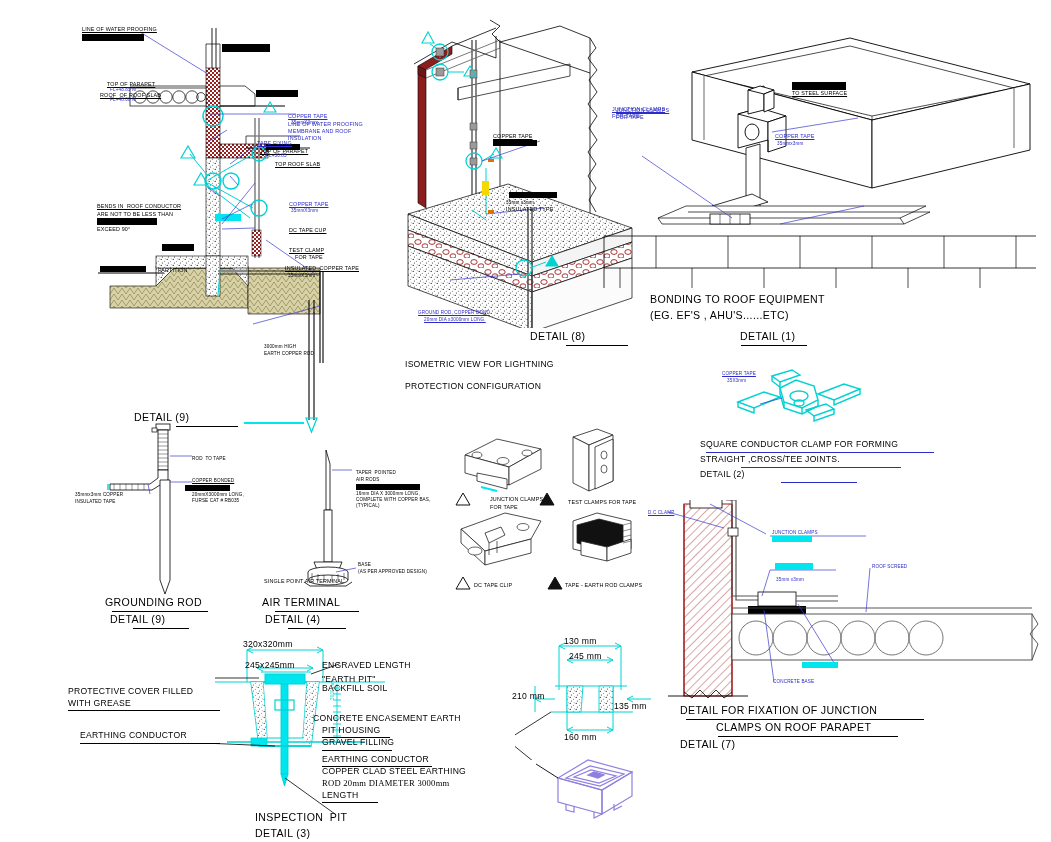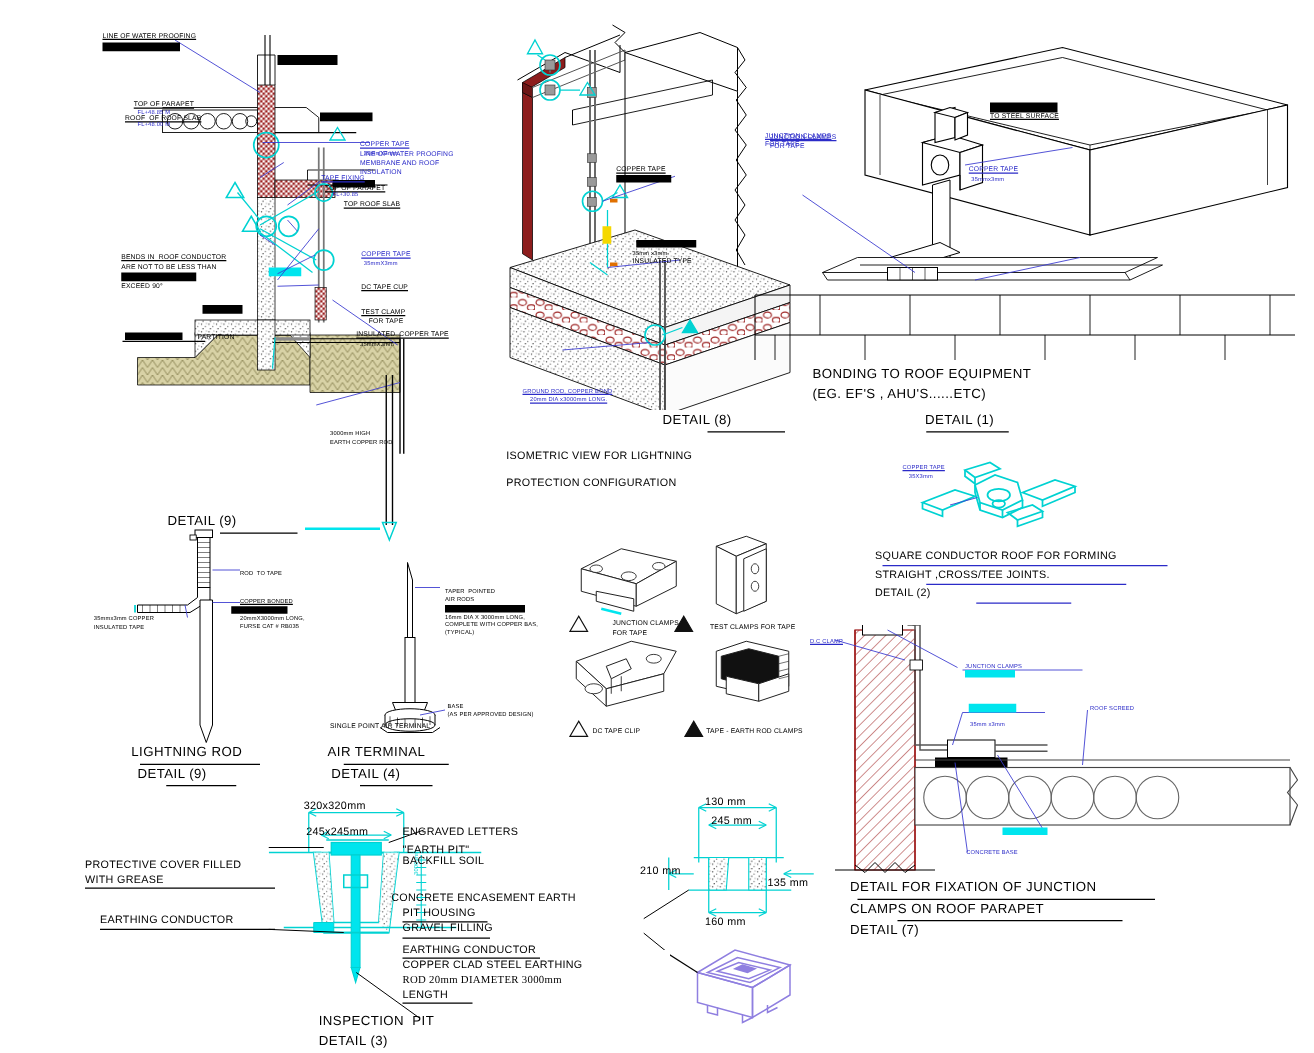--- a/index.html
+++ b/index.html
@@ -404,21 +404,21 @@
     <path d="M42 10 L62 4 L70 9 L50 16 Z"></path>
     <path d="M42 10 L42 15 L50 21 L50 16"></path>
     <path d="M76 44 L96 38 L104 43 L84 50 Z"></path>
     <path d="M84 50 L84 55 L104 48 L104 43"></path>
   </g>
   <line x1="30" y1="38" x2="52" y2="32" stroke="#3a3ad0" stroke-width="0.7"></line>
 </svg>
 <div class="t t-tiny ul blue" style="left:722px;top:371px;">COPPER TAPE</div>
 <div class="t t-tiny blue" style="left:727px;top:378px;">35X3mm</div>
 
-<div class="t t-md ctr black" style="left:700px;top:440px;width:240px;">SQUARE CONDUCTOR ROOF FOR FORMING</div>
+<div class="t t-md ctr black" style="left:700px;top:440px;width:240px;">SQUARE CONDUCTOR CLAMP FOR FORMING</div>
 <div class="rule-b" style="left:706px;top:452px;width:228px;"></div>
 <div class="t t-md ctr black" style="left:700px;top:455px;width:240px;">STRAIGHT ,CROSS/TEE JOINTS.</div>
 <div class="rule-b" style="left:741px;top:467px;width:160px;"></div>
 <div class="t t-md ctr black" style="left:700px;top:470px;width:240px;">DETAIL (2)</div>
 <div class="rule-b" style="left:781px;top:482px;width:76px;"></div>
 
 <div class="t t-cap ctr black" style="left:134px;top:412px;width:110px;">DETAIL (9)</div>
 <div class="rule" style="left:176px;top:426px;width:62px;"></div>
 <div class="hl" style="left:244px;top:422px;width:60px;height:2px;"></div>
 
@@ -461,21 +461,21 @@
   </g>
 </svg>
 <div class="t t-tiny black" style="left:192px;top:456px;">ROD  TO TAPE</div>
 <div class="t t-tiny ul black" style="left:192px;top:478px;">COPPER BONDED</div>
 <div class="redact" style="left:185px;top:485px;width:45px;height:6px;"></div>
 <div class="t t-tiny black" style="left:192px;top:492px;">20mmX3000mm LONG,</div>
 <div class="t t-tiny black" style="left:192px;top:498px;">FURSE CAT # RB035</div>
 <div class="t t-tiny black" style="left:75px;top:492px;">35mmx3mm COPPER</div>
 <div class="t t-tiny black" style="left:75px;top:499px;">INSULATED TAPE</div>
 
-<div class="t t-cap ctr black" style="left:105px;top:597px;width:110px;">LIGHTNING ROD</div>
+<div class="t t-cap ctr black" style="left:105px;top:597px;width:110px;">GROUNDING ROD</div>
 <div class="rule" style="left:112px;top:611px;width:96px;"></div>
 <div class="t t-cap ctr black" style="left:110px;top:614px;width:100px;">DETAIL (9)</div>
 <div class="rule" style="left:133px;top:628px;width:56px;"></div>
 
 <svg class="abs" style="left:280px;top:300px;" width="140" height="290">
 
   <line x1="29" y1="0" x2="29" y2="120" stroke="#000" stroke-width="1.1"></line>
   <line x1="34" y1="0" x2="34" y2="120" stroke="#000" stroke-width="1.1"></line>
   <path d="M26 118 L37 118 L31.5 132 Z" fill="none" stroke="#00d2d2" stroke-width="1.2"></path>
 
@@ -628,21 +628,21 @@
 <div class="hl" style="left:772px;top:536px;width:40px;height:6px;"></div>
 <div class="t t-tiny blue" style="left:772px;top:530px;">JUNCTION CLAMPS</div>
 <div class="hl" style="left:775px;top:563px;width:38px;height:7px;"></div>
 <div class="t t-tiny blue" style="left:776px;top:577px;">35mm x3mm</div>
 <div class="t t-tiny blue" style="left:872px;top:564px;">ROOF SCREED</div>
 <div class="hl" style="left:802px;top:662px;width:36px;height:6px;"></div>
 <div class="t t-tiny blue" style="left:773px;top:679px;">CONCRETE BASE</div>
 
 <div class="t t-cap ctr black" style="left:680px;top:705px;width:280px;">DETAIL FOR FIXATION OF JUNCTION</div>
 <div class="rule" style="left:686px;top:719px;width:238px;"></div>
-<div class="t t-cap ctr black" style="left:680px;top:722px;width:280px;">CLAMPS ON ROOF PARAPET</div>
+<div class="t t-cap ctr black" style="left:716px;top:722px;width:280px;">CLAMPS ON ROOF PARAPET</div>
 <div class="rule" style="left:718px;top:736px;width:180px;"></div>
 <div class="t t-cap ctr black" style="left:680px;top:739px;width:280px;">DETAIL (7)</div>
 
 <svg class="abs" style="left:215px;top:638px;" width="200" height="180">
 
   <g stroke="#00d2d2" stroke-width="1" fill="none">
     <line x1="32" y1="12" x2="108" y2="12"></line>
     <line x1="32" y1="12" x2="32" y2="44"></line>
     <line x1="108" y1="12" x2="108" y2="44"></line>
     <path d="M32 12 L38 9 M32 12 L38 15"></path>
@@ -686,21 +686,21 @@
     <path d="M96 36 L124 26"></path>
     <path d="M-132 100 L60 108"></path>
     <path d="M70 140 L120 176"></path>
   </g>
 </svg>
 
 <div class="t t-tiny cyan" style="left:330px;top:700px;transform:rotate(-90deg);transform-origin:left top;">3000 mm</div>
 
 <div class="t t-md black" style="left:243px;top:640px;">320x320mm</div>
 <div class="t t-md black" style="left:245px;top:661px;">245x245mm</div>
-<div class="t t-md black" style="left:322px;top:661px;">ENGRAVED LETTERS</div>
+<div class="t t-md black" style="left:322px;top:661px;">ENGRAVED LENGTH</div>
 <div class="t t-md black" style="left:322px;top:675px;">"EARTH PIT"</div>
 <div class="t t-md black" style="left:68px;top:687px;">PROTECTIVE COVER FILLED</div>
 <div class="t t-md black" style="left:68px;top:699px;">WITH GREASE</div>
 <div class="t t-md black" style="left:322px;top:684px;">BACKFILL SOIL</div>
 <div class="t t-md black" style="left:313px;top:714px;">CONCRETE ENCASEMENT EARTH</div>
 <div class="t t-md black" style="left:322px;top:726px;">PIT HOUSING</div>
 <div class="t t-md black" style="left:322px;top:738px;">GRAVEL FILLING</div>
 <div class="t t-md black" style="left:80px;top:731px;">EARTHING CONDUCTOR</div>
 <div class="t t-md black" style="left:322px;top:755px;">EARTHING CONDUCTOR</div>
 <div class="t t-md black" style="left:322px;top:767px;">COPPER CLAD STEEL EARTHING</div>

